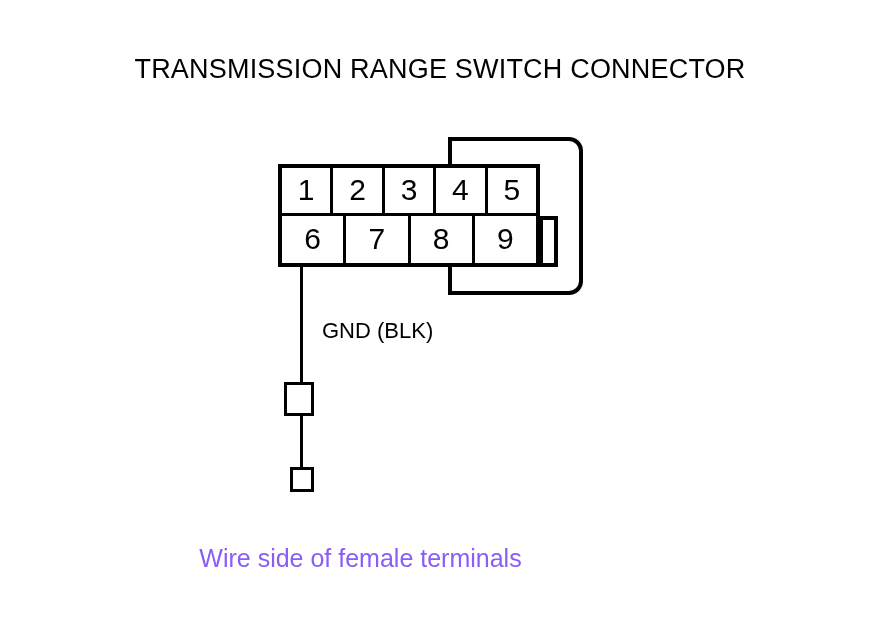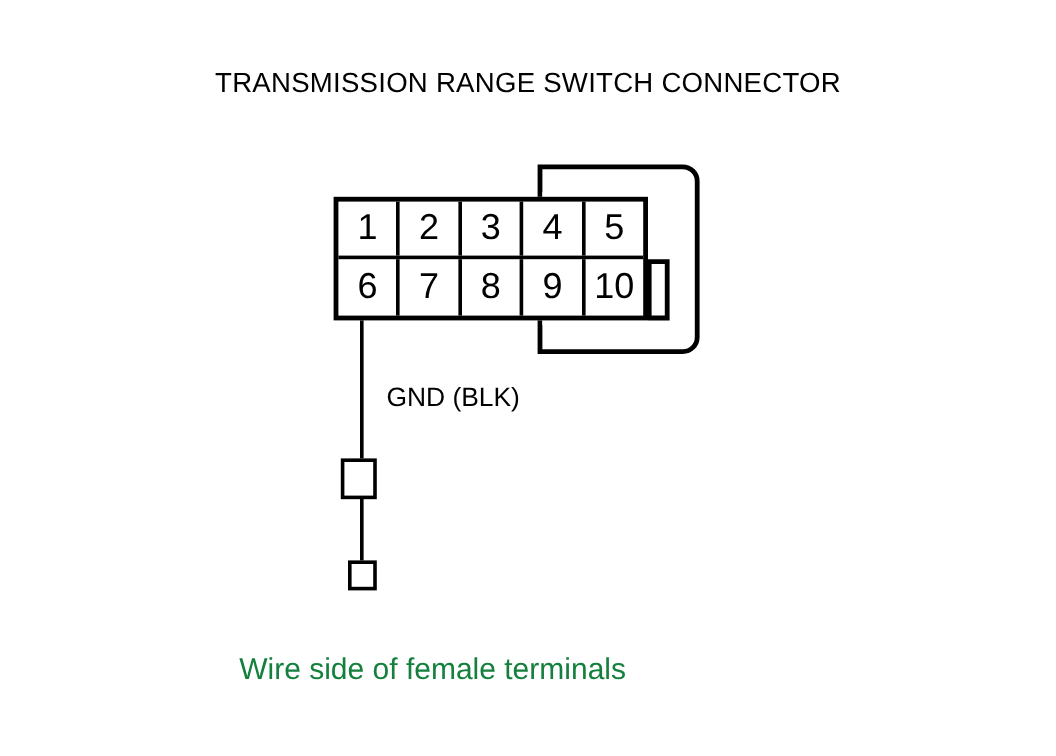--- a/index.html
+++ b/index.html
@@ -24,21 +24,21 @@
     height: 630px;
   }
 
   
   .diagram-title {
     position: absolute;
     left: 0;
     top: 53px;
     width: 880px;
     text-align: center;
-    font-size: 23px;
+    font-size: 27px;
     line-height: 32px;
     letter-spacing: 0.2px;
     white-space: nowrap;
     color: #000000;
   }
 
   
   .connector-assembly {
     position: absolute;
     left: 0;
@@ -172,21 +172,21 @@
   
   .diagram-caption {
     position: absolute;
     left: 0;
     top: 543px;
     width: 721px;
     text-align: center;
     font-size: 25px;
     line-height: 30px;
     white-space: nowrap;
-    color: #15803d;
+    color: #8b5cf6;
   }
 </style>
 </head>
 <body>
 
 <div id="diagram-root">
 
   <div class="diagram-title">TRANSMISSION RANGE SWITCH CONNECTOR</div>
 
   <div class="connector-assembly">
@@ -200,21 +200,20 @@
         <div class="pin-cell">2</div>
         <div class="pin-cell">3</div>
         <div class="pin-cell">4</div>
         <div class="pin-cell">5</div>
       </div>
       <div class="pin-row row-bottom">
         <div class="pin-cell">6</div>
         <div class="pin-cell">7</div>
         <div class="pin-cell">8</div>
         <div class="pin-cell">9</div>
-        <div class="pin-cell">10</div>
       </div>
     </div>
 
     <div class="notch-cell"></div>
 
     <div class="wire-main"></div>
 
     <div class="wire-label">GND (BLK)</div>
 
     <div class="terminal-box-upper"></div>

